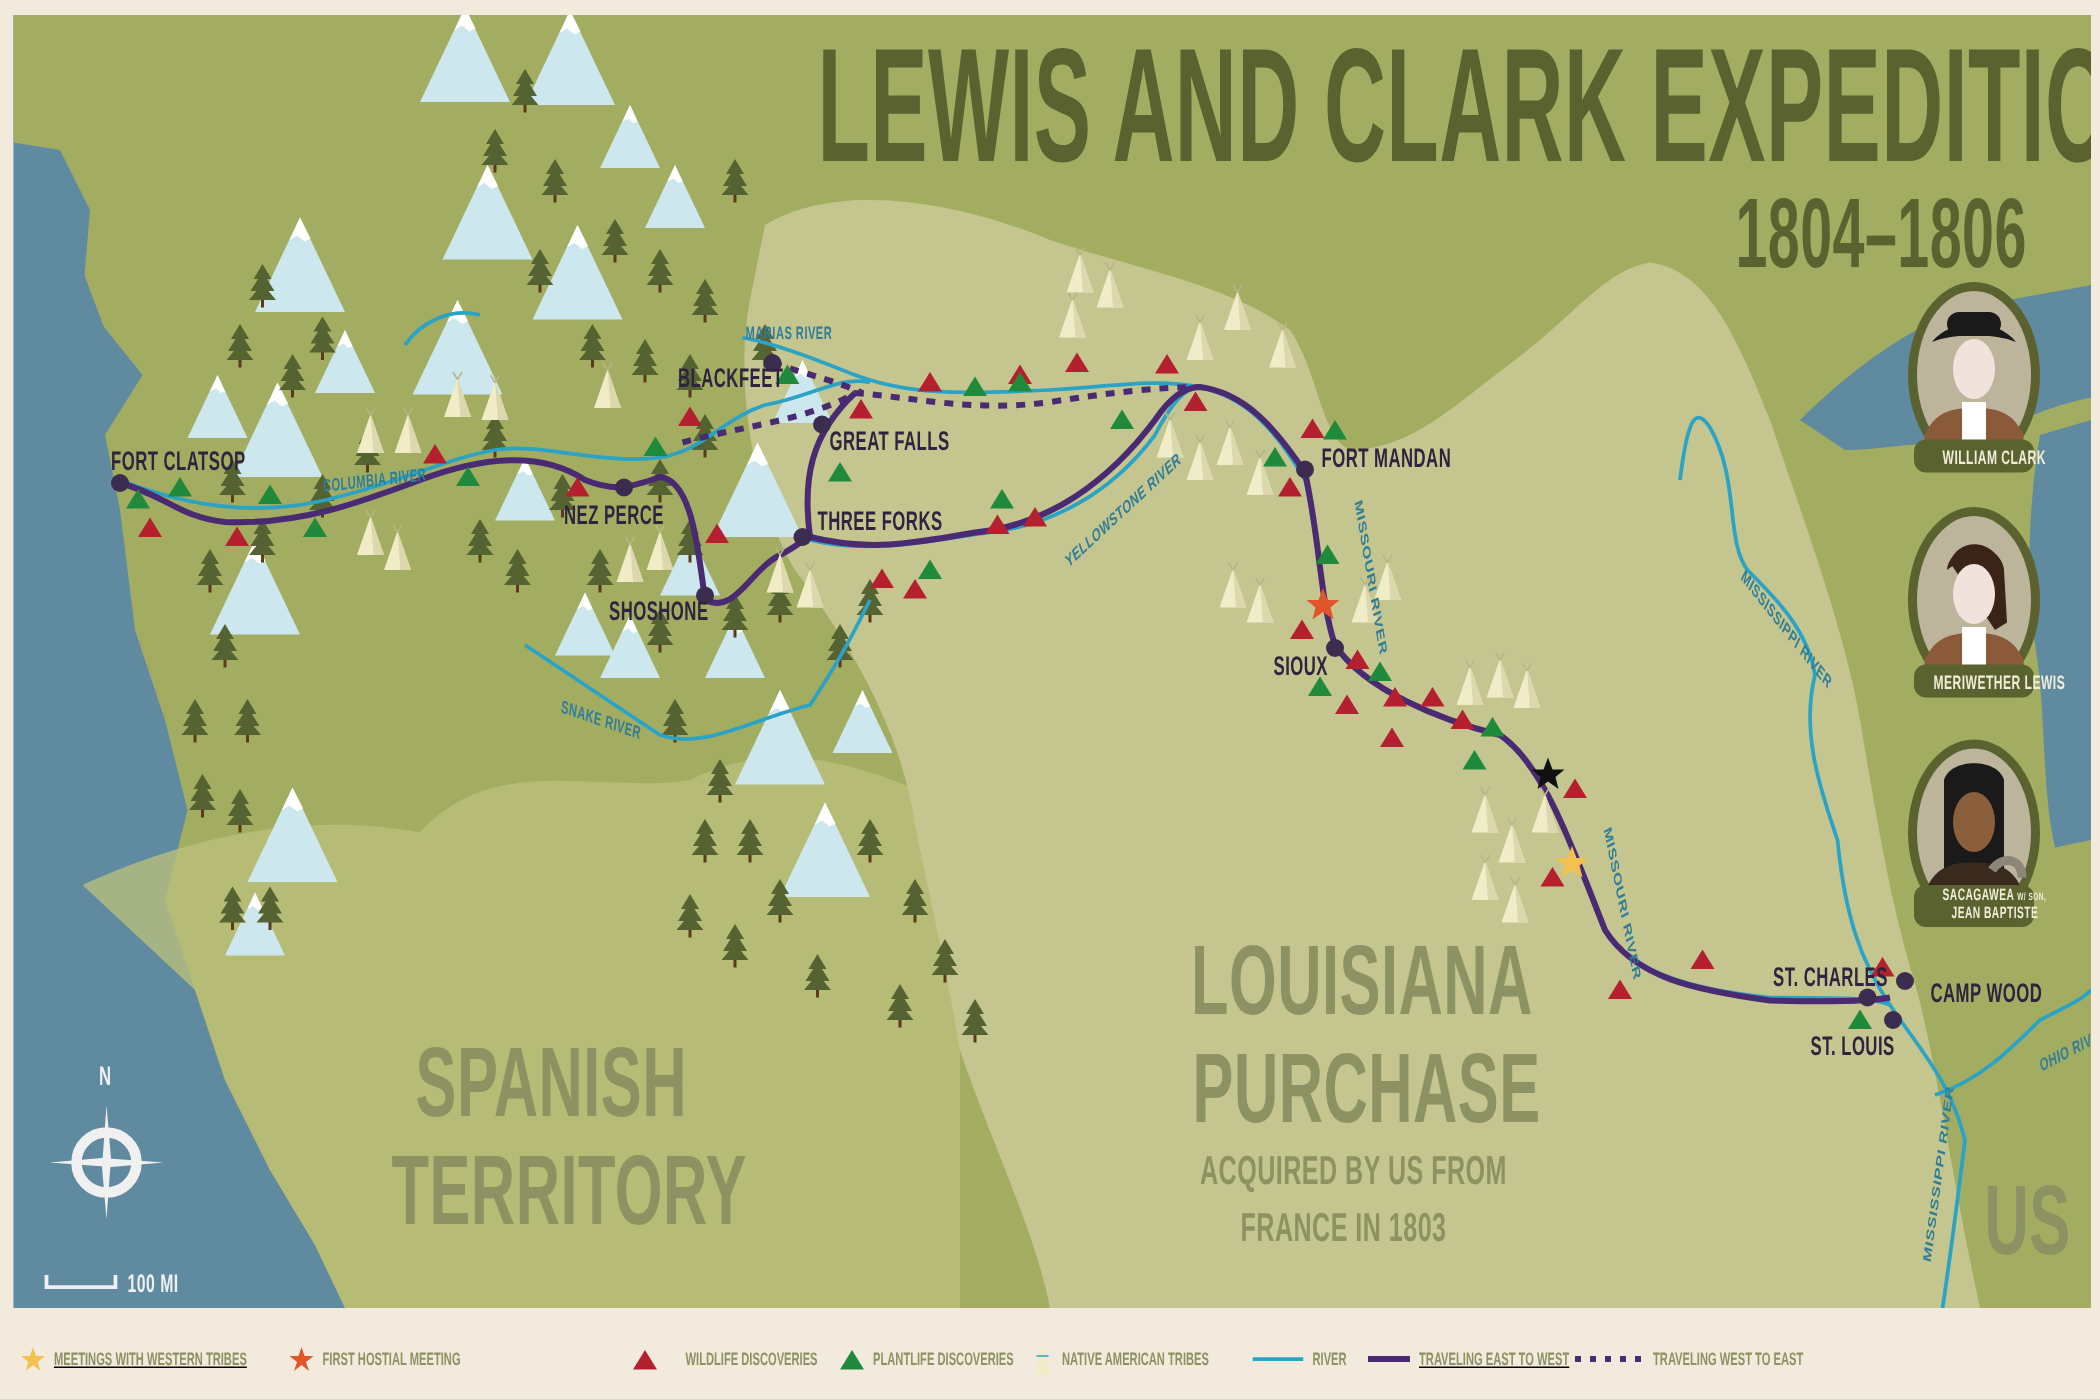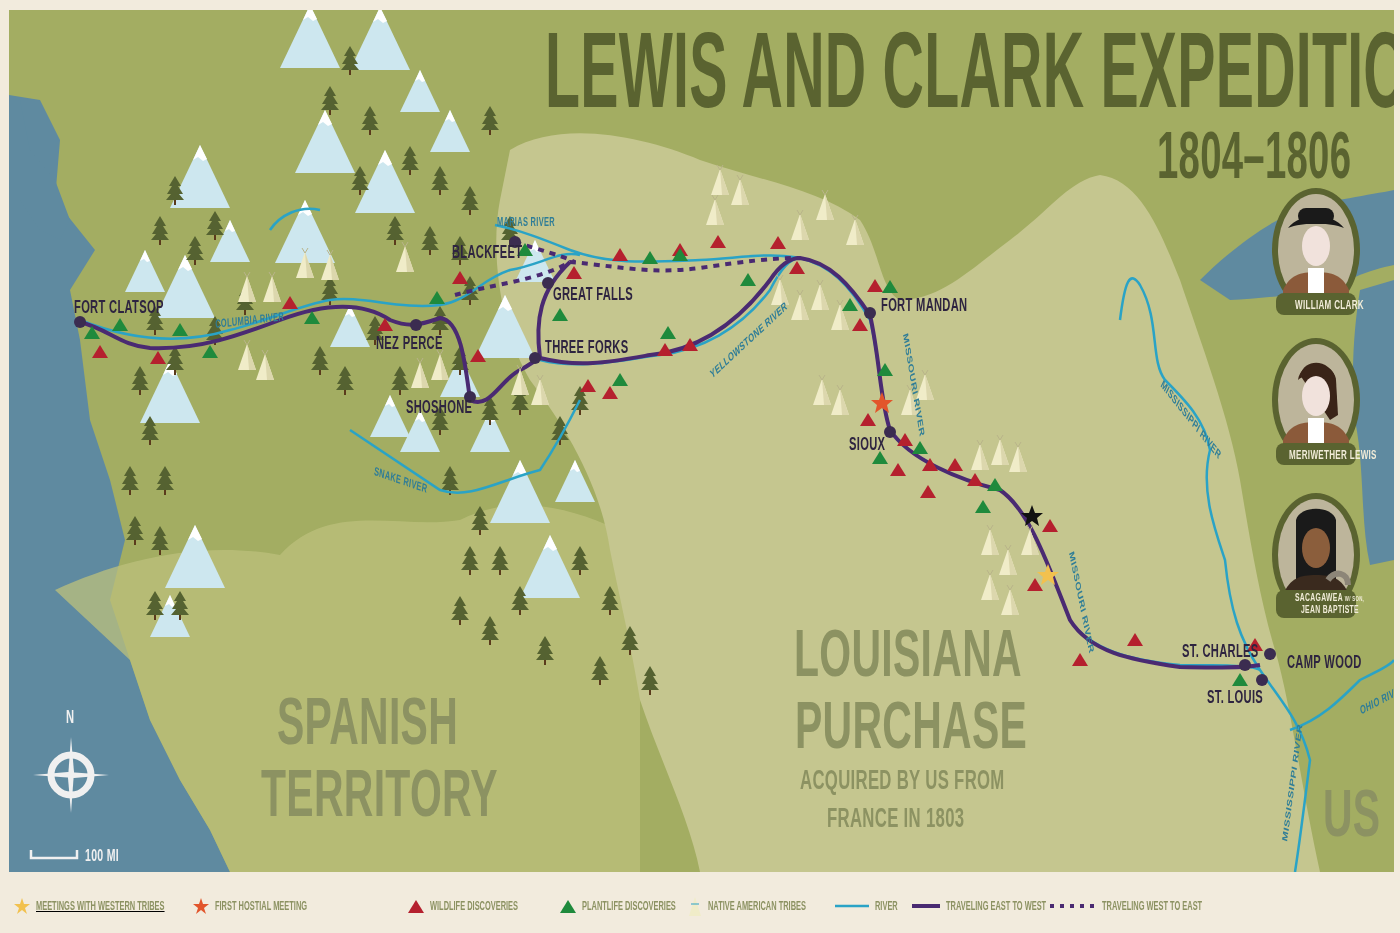--- a/index.html
+++ b/index.html
@@ -364,21 +364,21 @@
           <polygon points="8,0 10,6 16,6 11,10 13,16 8,12 3,16 5,10 0,6 6,6" fill="#e2552b"></polygon>
         </svg>
       <span class="leg-text">FIRST HOSTIAL MEETING</span>
     </div>
     <div class="leg-item" style="left:317px;margin-top:40px;">
       <svg width="16" height="16">
           <polygon points="8,0 10,6 16,6 11,10 13,16 8,12 3,16 5,10 0,6 6,6" fill="#111"></polygon>
         </svg>
       <span class="leg-text">DEATH OF SGT. FLOYD</span>
     </div>
-    <div class="leg-item" style="left:408px;">
+    <div class="leg-item" style="left:422px;gap:13px;">
       <svg width="16" height="16">
           <polygon points="8,2 0,15 16,15" fill="#b5202e"></polygon>
         </svg>
       <span class="leg-text">WILDLIFE DISCOVERIES</span>
     </div>
     <div class="leg-item" style="left:560px;">
       <svg width="16" height="16">
           <polygon points="8,2 0,15 16,15" fill="#1f8a3c"></polygon>
         </svg>
       <span class="leg-text">PLANTLIFE DISCOVERIES</span>
@@ -389,21 +389,21 @@
           <line x1="3" y1="9" x2="11" y2="9" stroke="#2aa3c6" stroke-width="1"></line>
         </svg>
       <span class="leg-text">NATIVE AMERICAN TRIBES</span>
     </div>
     <div class="leg-item" style="left:835px;">
       <svg width="34" height="10">
           <line x1="0" y1="5" x2="34" y2="5" stroke="#2aa3c6" stroke-width="2.5"></line>
         </svg>
       <span class="leg-text">RIVER</span>
     </div>
-    <div class="leg-item" style="left:912px;">
+    <div class="leg-item" style="left:912px;text-decoration:underline;">
       <svg width="28" height="10">
           <line x1="0" y1="5" x2="28" y2="5" stroke="#4a2a72" stroke-width="4"></line>
         </svg>
       <span class="leg-text">TRAVELING EAST TO WEST</span>
     </div>
     <div class="leg-item" style="left:1050px;">
       <svg width="46" height="10">
           <line x1="0" y1="5" x2="46" y2="5" stroke="#4a2a72" stroke-width="4" stroke-dasharray="4,6"></line>
         </svg>
       <span class="leg-text">TRAVELING WEST TO EAST</span>

